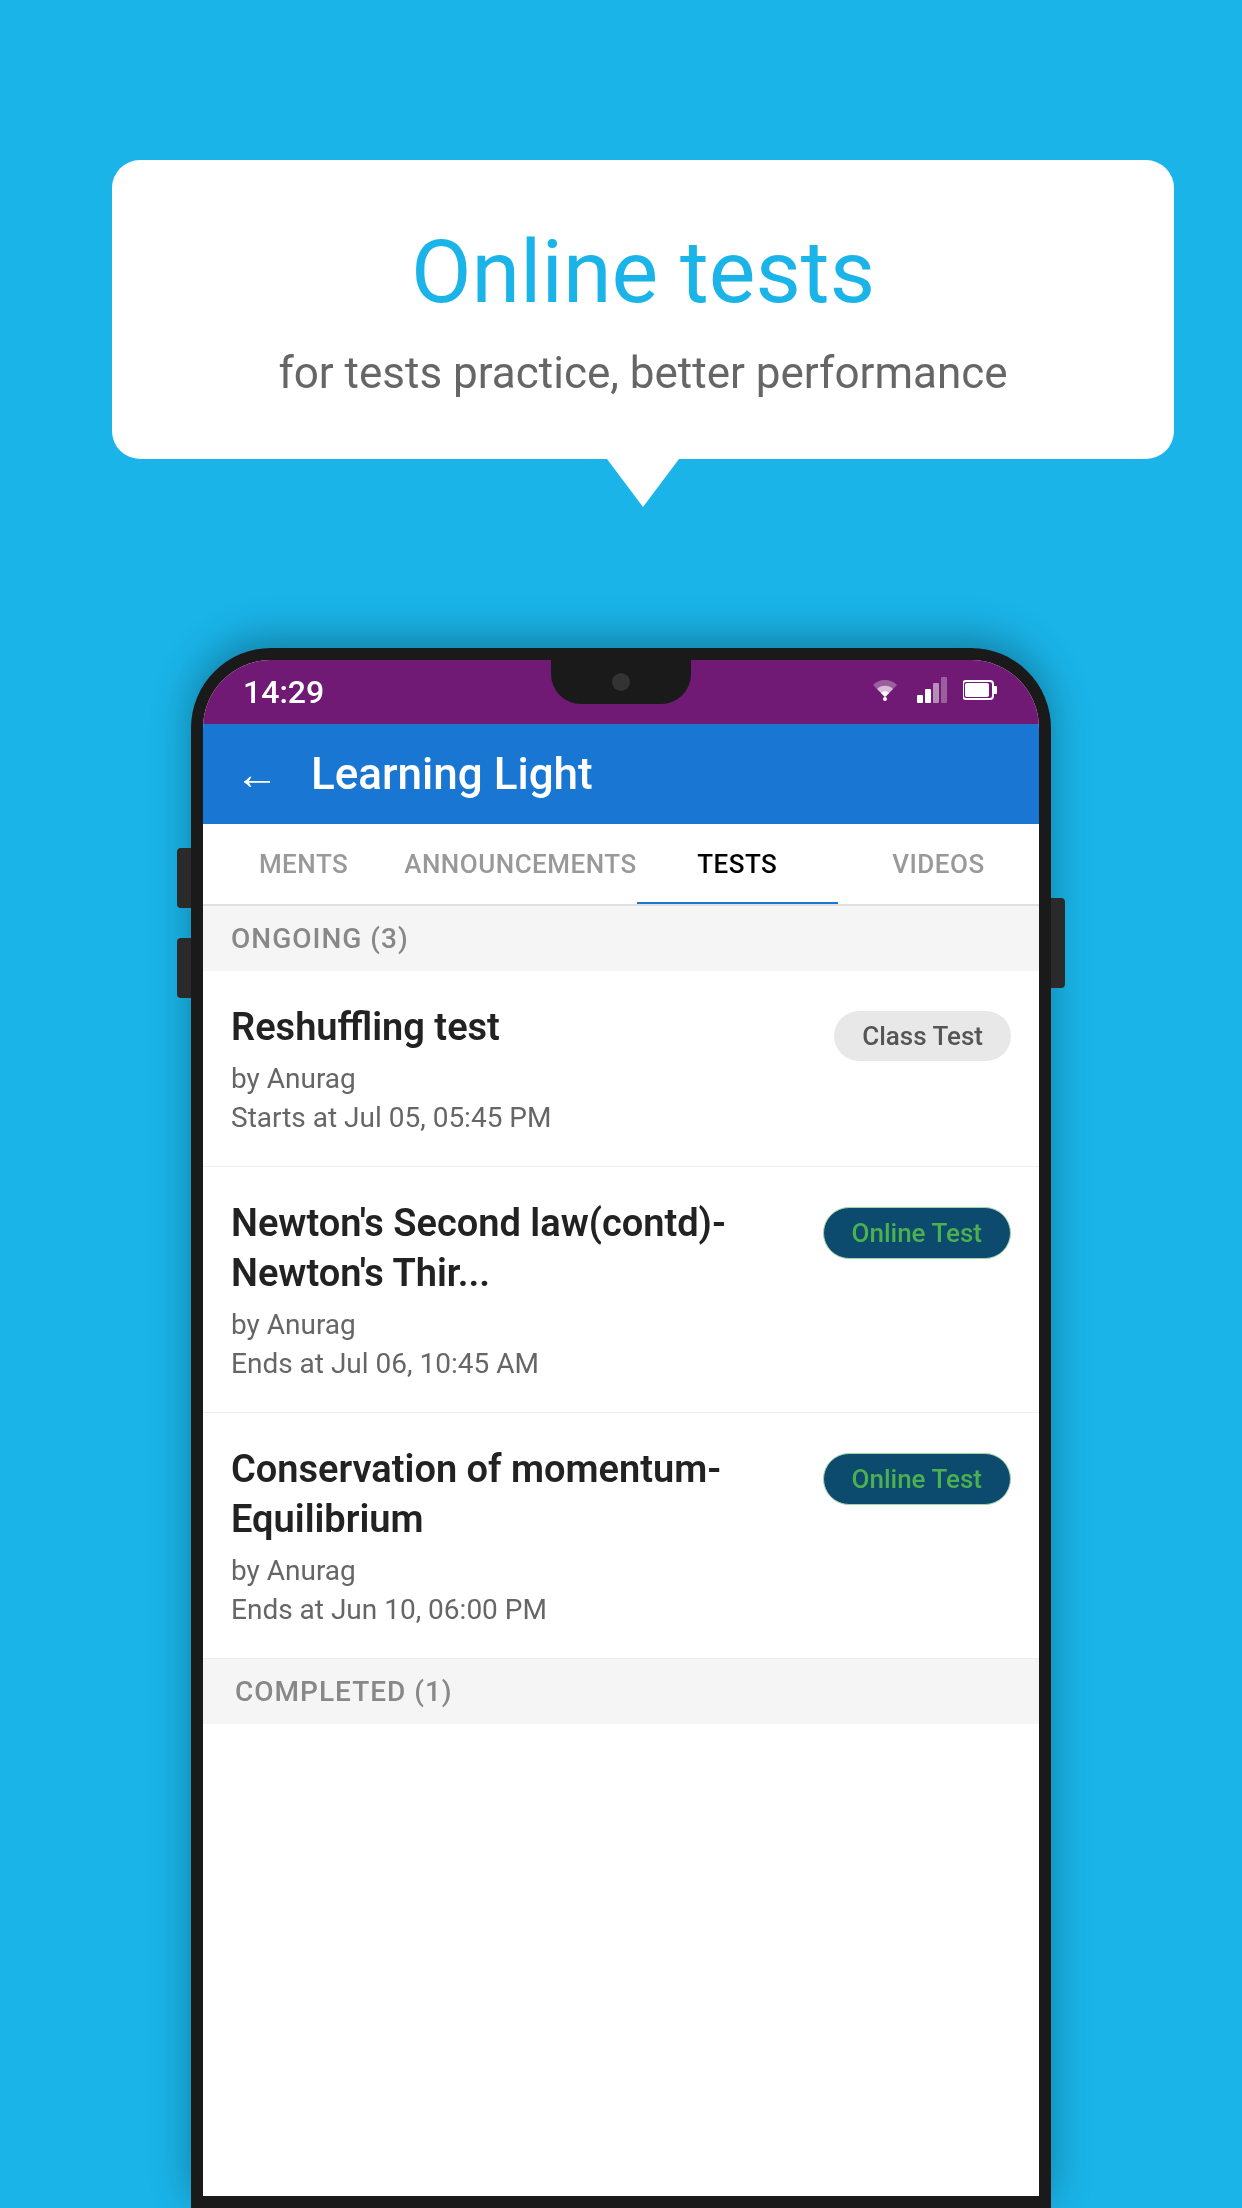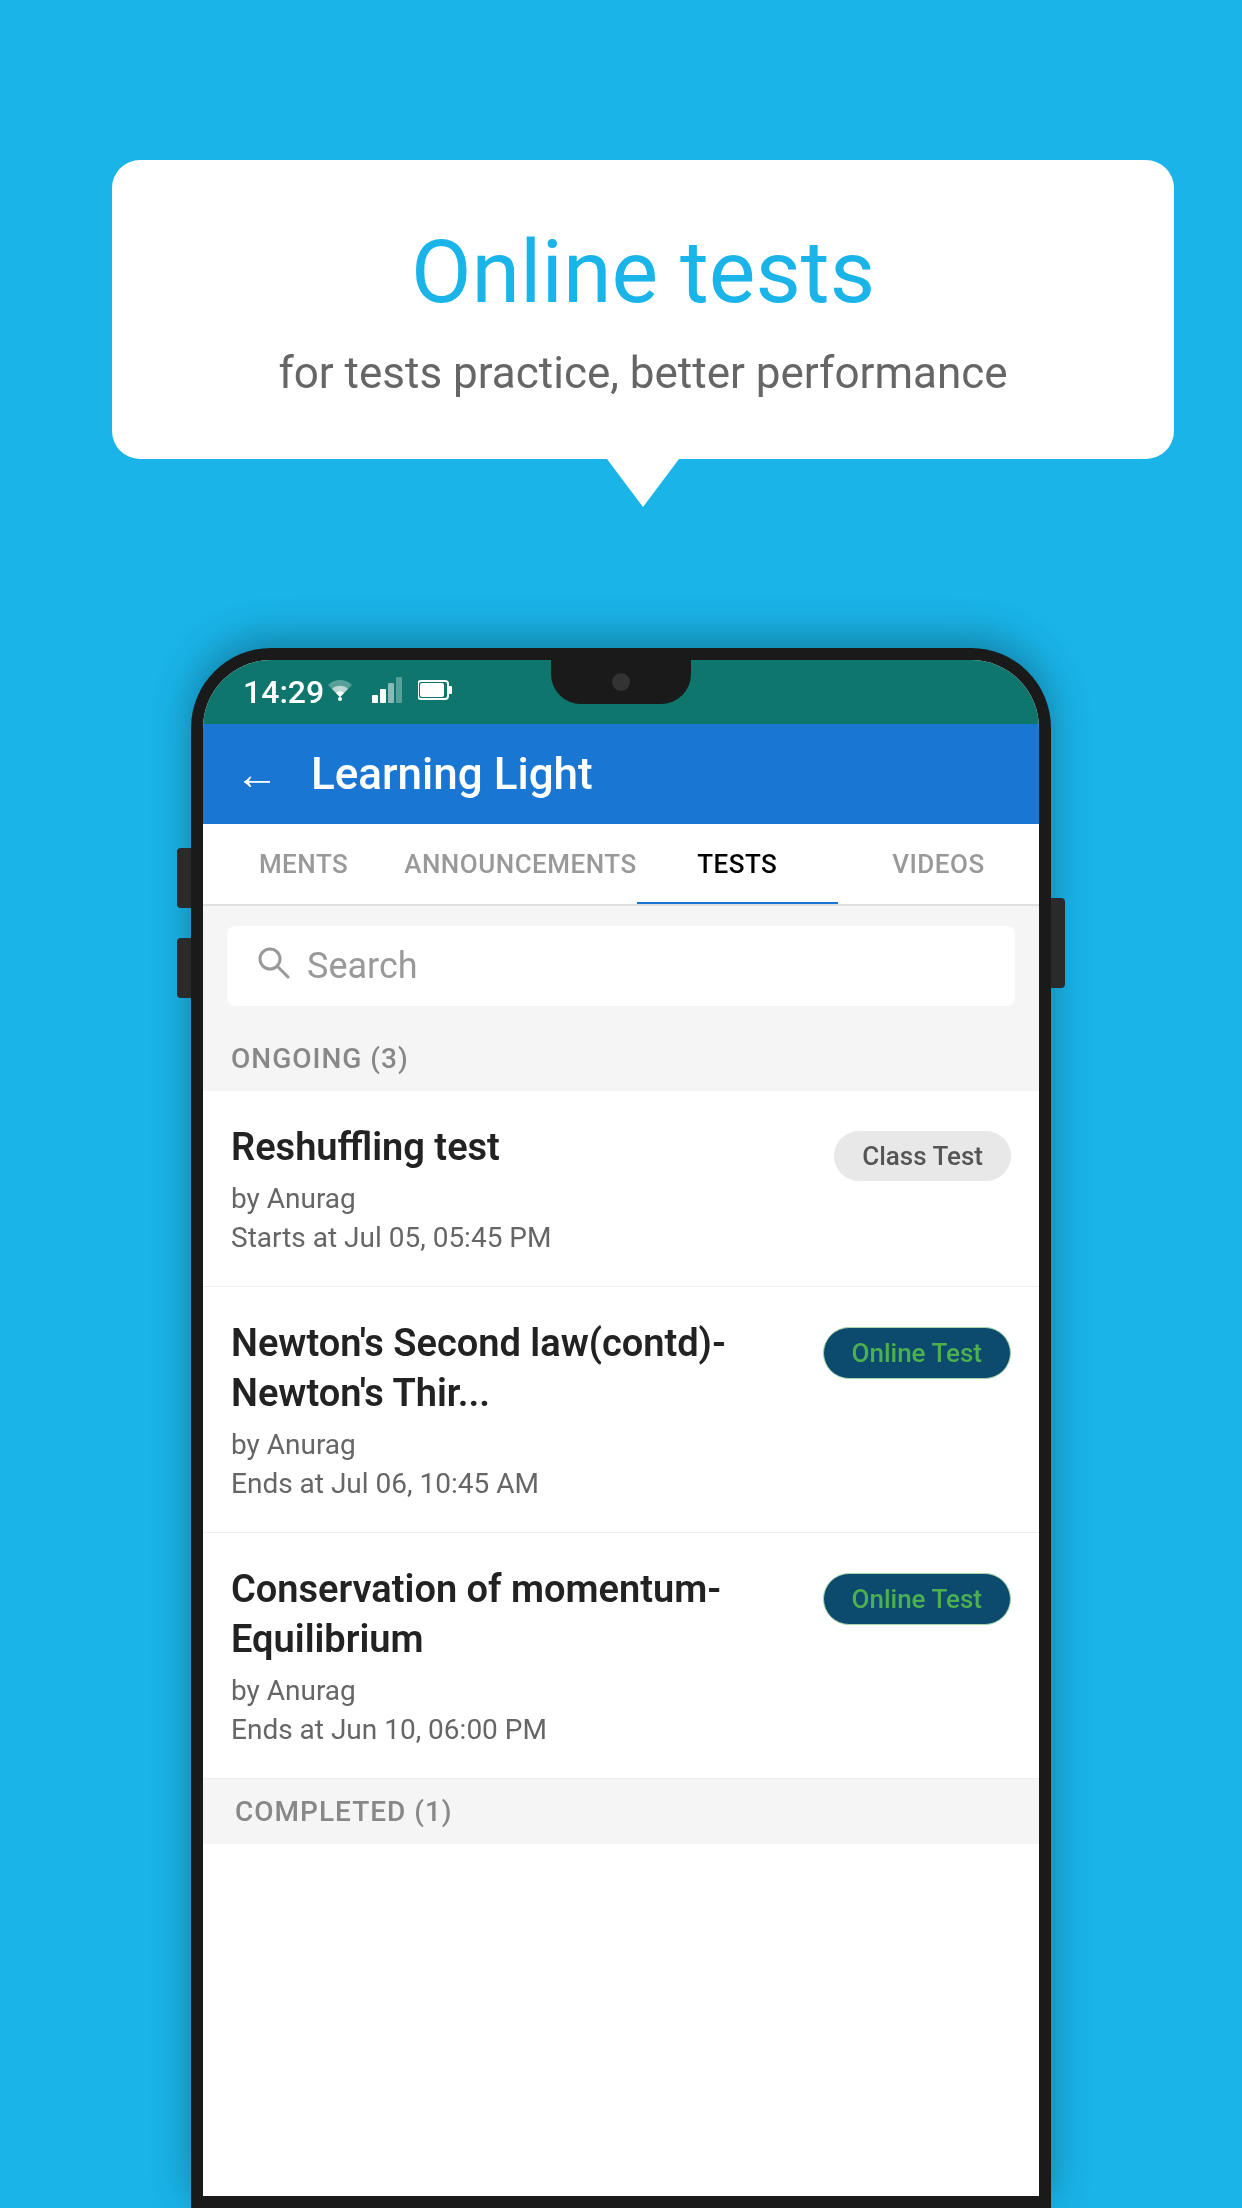--- a/index.html
+++ b/index.html
@@ -76,24 +76,25 @@
       height: 100%;
       background: #ffffff;
       border-radius: 68px 68px 0 0;
       overflow: hidden;
       display: flex;
       flex-direction: column;
     }
 
     
     .status-bar {
-      background: #0f766e;
+      background: #701a75;
       height: 64px;
       display: flex;
       align-items: center;
+      justify-content: space-between;
       padding: 0 40px;
       flex-shrink: 0;
     }
 
     .status-time {
       color: white;
       font-size: 32px;
       font-weight: 500;
     }
 
@@ -398,31 +399,20 @@
         <span>ANNOUNCEMENTS</span>
       </div>
       <div class="tab-item active">
         <span>TESTS</span>
       </div>
       <div class="tab-item">
         <span>VIDEOS</span>
       </div>
     </div>
 
-    <div class="search-container">
-      <div class="search-box">
-        <span class="search-icon-svg">
-          <svg width="36" height="36" viewBox="0 0 36 36" fill="none">
-            <circle cx="15" cy="15" r="10" stroke="#999" stroke-width="3"></circle>
-            <line x1="23" y1="23" x2="33" y2="33" stroke="#999" stroke-width="3" stroke-linecap="round"></line>
-          </svg>
-        </span>
-        <span class="search-text">Search</span>
-      </div>
-    </div>
 
     <div class="section-header">ONGOING (3)</div>
 
     <div class="test-list">
 
       <div class="test-item">
         <div class="test-info">
           <div class="test-name">Reshuffling test</div>
           <div class="test-author">by Anurag</div>
           <div class="test-date">Starts at  Jul 05, 05:45 PM</div>

